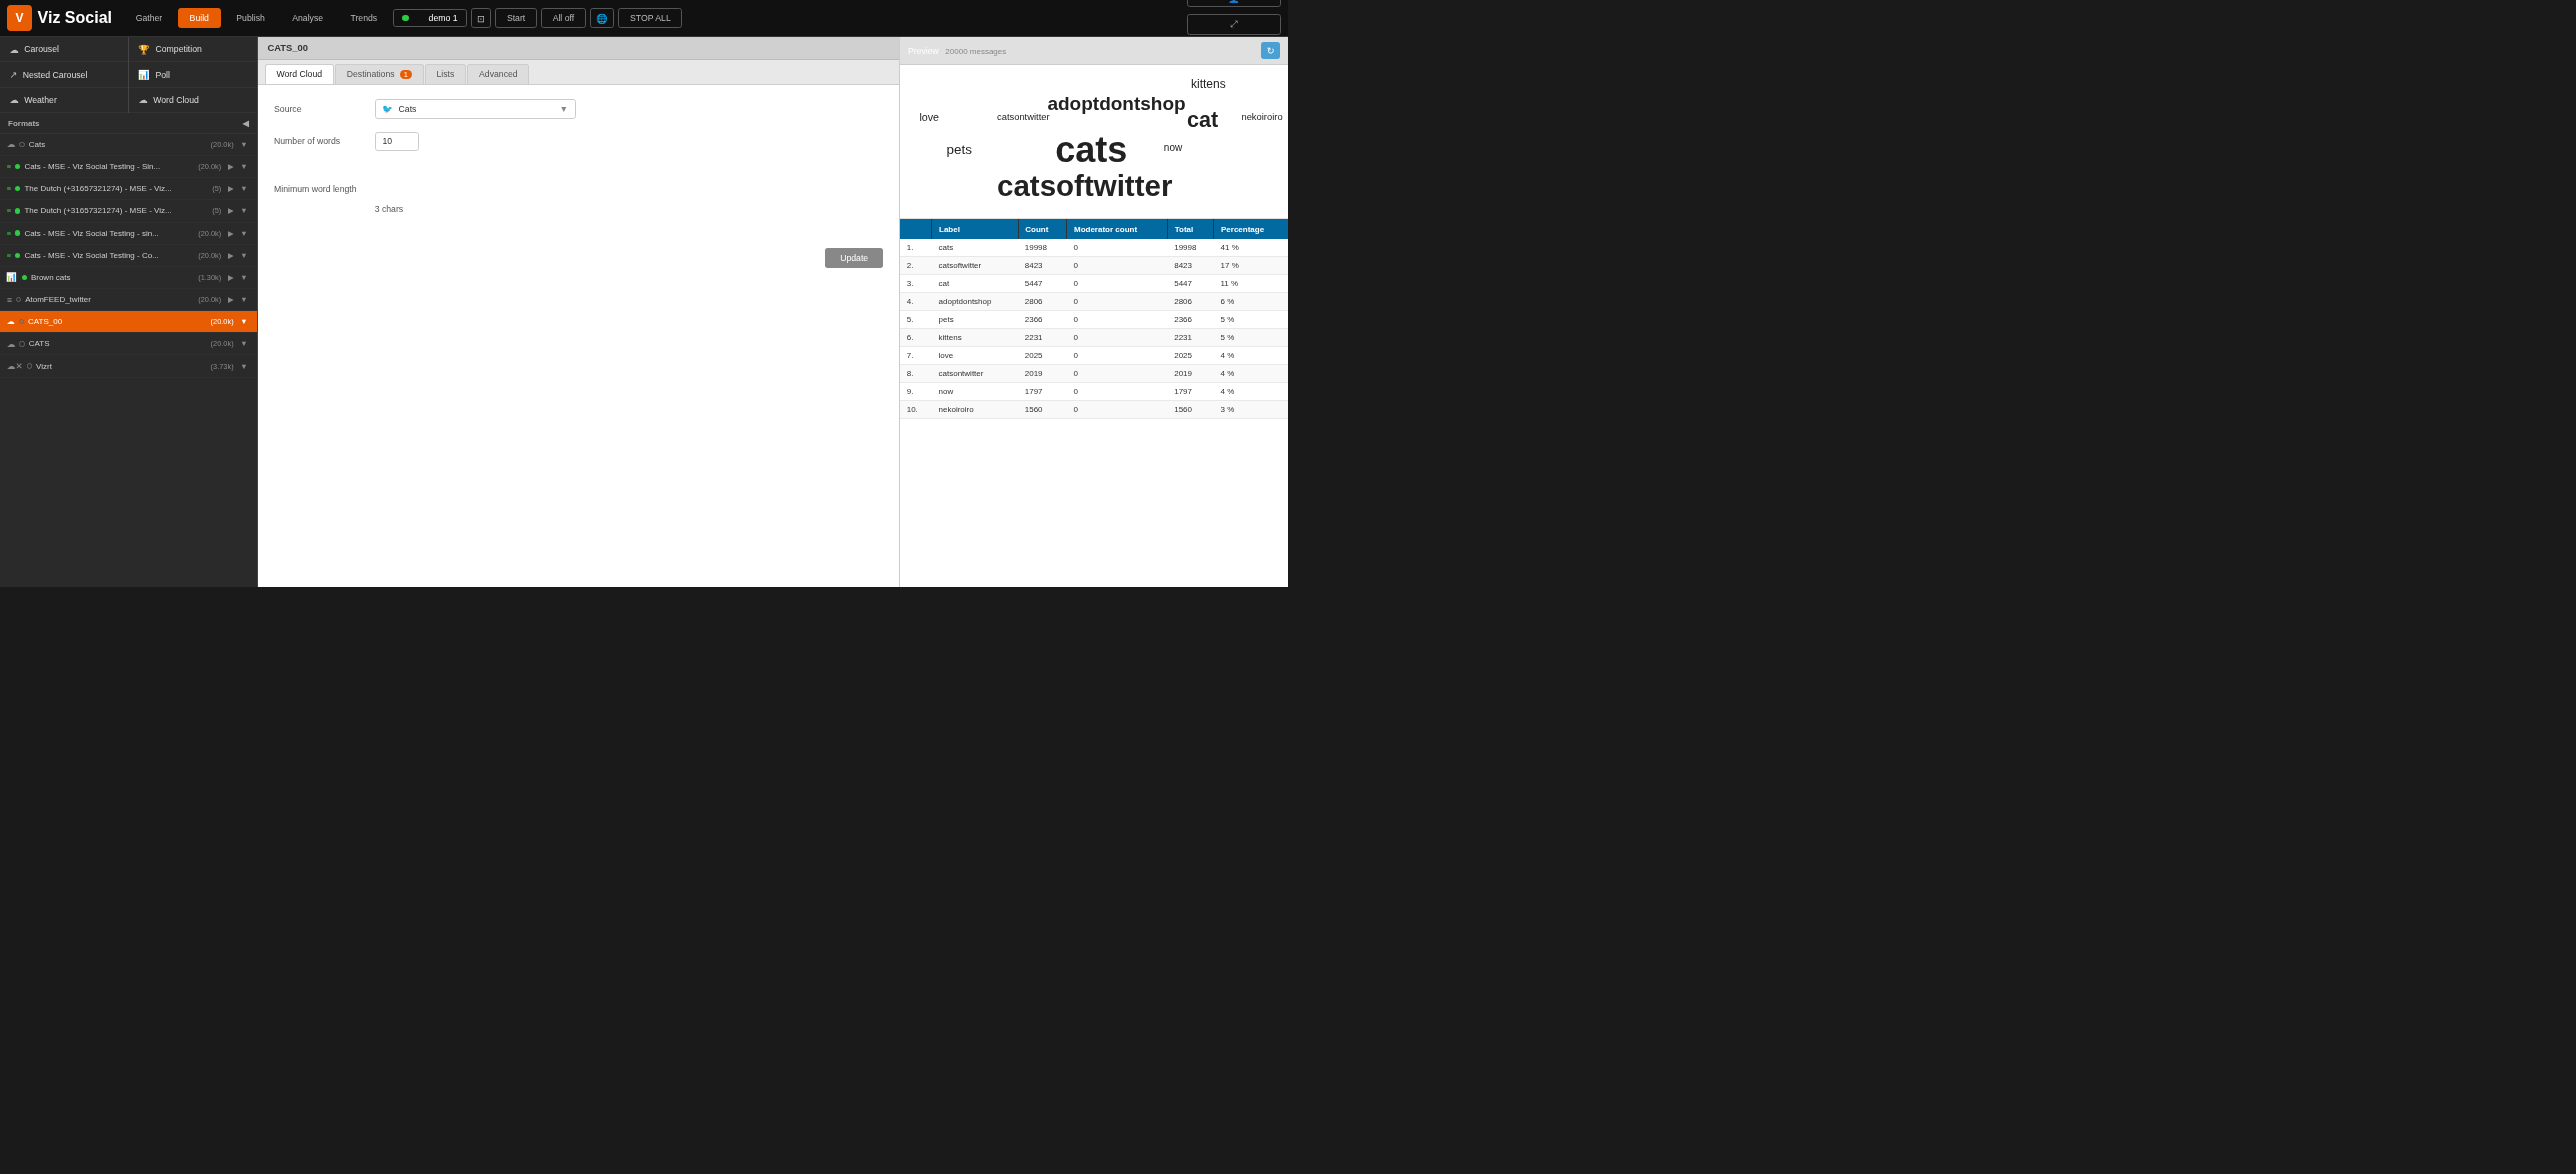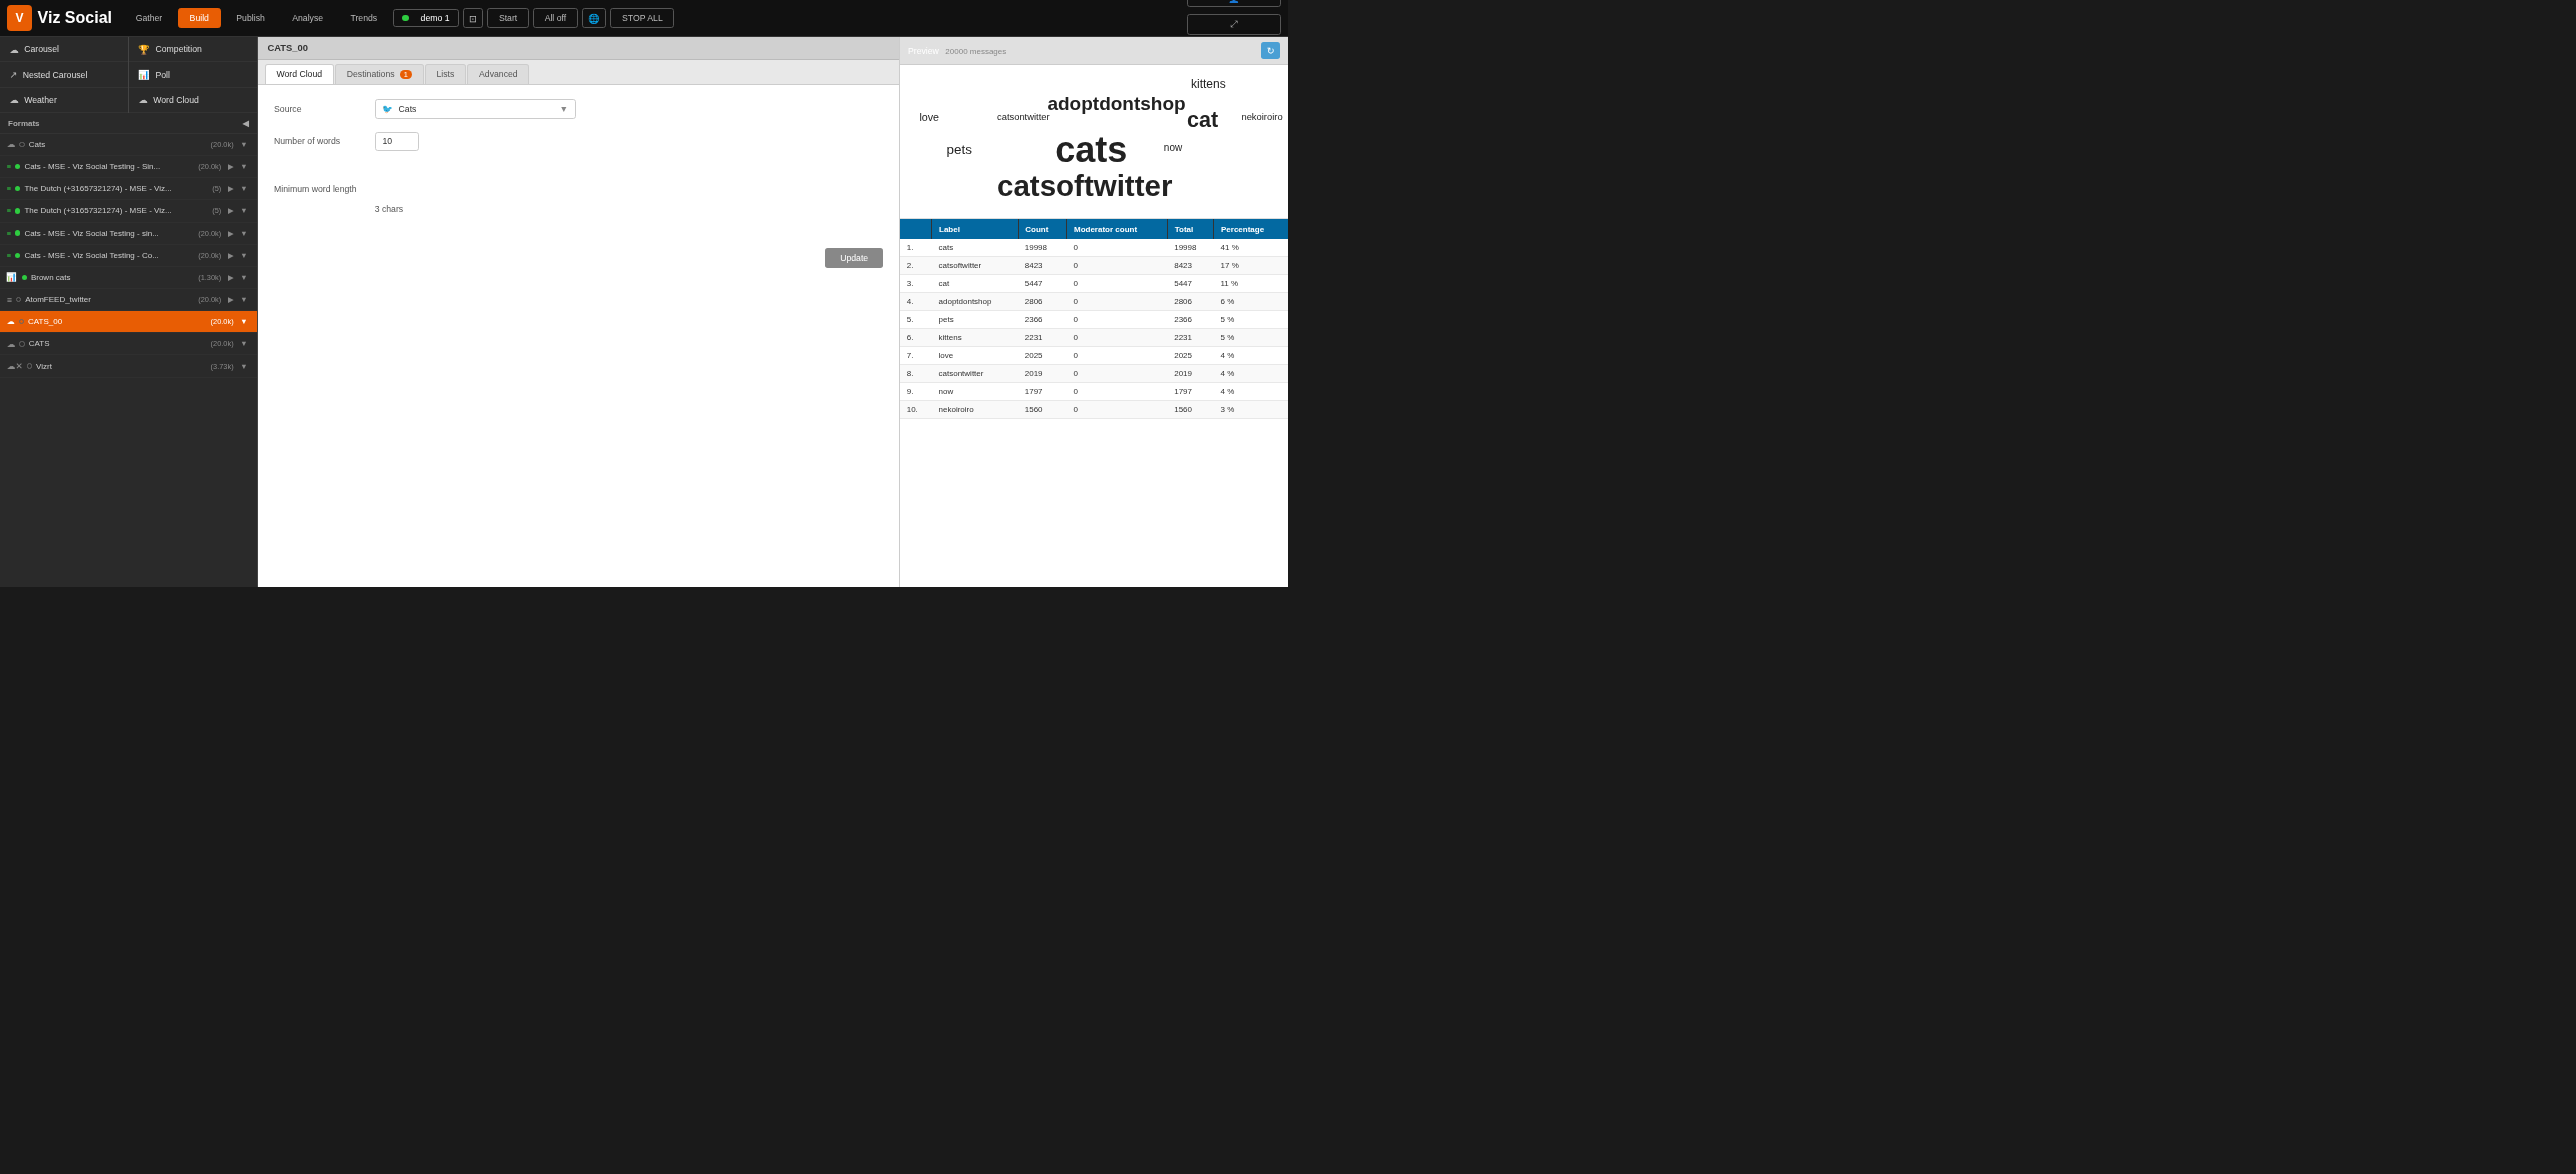--- a/index.html
+++ b/index.html
@@ -7,21 +7,21 @@
 
     
     .topbar { display: flex; align-items: center; background: #111; height: 37px; padding: 0 6.7px; gap: 4px; border-bottom: 0.7px solid #333; }
     .logo-area { display: flex; align-items: center; gap: 5.4px; margin-right: 8px; }
     .logo-box { width: 25.5px; height: 25.5px; background: #e85d04; border-radius: 4px; display: flex; align-items: center; justify-content: center; color: #fff; font-weight: bold; font-size: 12px; }
     .app-title { color: #fff; font-size: 16px; font-weight: 600; }
     .nav-btn { background: transparent; border: 0.7px solid transparent; color: #bbb; padding: 4px 10.7px; border-radius: 2.7px; cursor: pointer; font-size: 8.7px; }
     .nav-btn.active { background: #e85d04; color: #fff; border-color: #e85d04; }
     .nav-btn.outlined { border: 0.7px solid #555; }
     .status-dot { width: 6.7px; height: 6.7px; border-radius: 50%; background: #2ecc40; display: inline-block; }
-    .demo-btn { display: flex; align-items: center; gap: 12px; background: transparent; border: 0.7px solid #555; color: #fff; padding: 3.4px 8px; border-radius: 2.7px; cursor: pointer; font-size: 8.7px; }
+    .demo-btn { display: flex; align-items: center; gap: 20px; background: transparent; border: 0.7px solid #555; color: #fff; padding: 3.4px 8px; border-radius: 2.7px; cursor: pointer; font-size: 8.7px; }
     .icon-btn { background: transparent; border: 0.7px solid #555; color: #bbb; padding: 3.4px 5.4px; border-radius: 2.7px; cursor: pointer; font-size: 9.4px; }
     .topbar-right { margin-left: auto; display: flex; gap: 6.7px; flex-direction: column; }
     .status-bar { display: flex; align-items: center; gap: 4px; background: #222; border: 0.7px solid #444; padding: 2.7px 8px; border-radius: 2.7px; font-size: 8.7px; }
     .status-dots { display: flex; gap: 2px; }
     .sdot { width: 8px; height: 8px; border-radius: 50%; background: #2ecc40; }
     .brand-logo { color: #e8a000; font-size: 13.4px; font-weight: bold; font-style: italic; letter-spacing: -0.7px; }
     .never-box { background: #f5c000; color: #000; font-size: 6.7px; font-weight: bold; padding: 1.3px 2.7px; border-radius: 1.3px; }
 
     
     .main { display: flex; height: calc(587px - 37px); }

